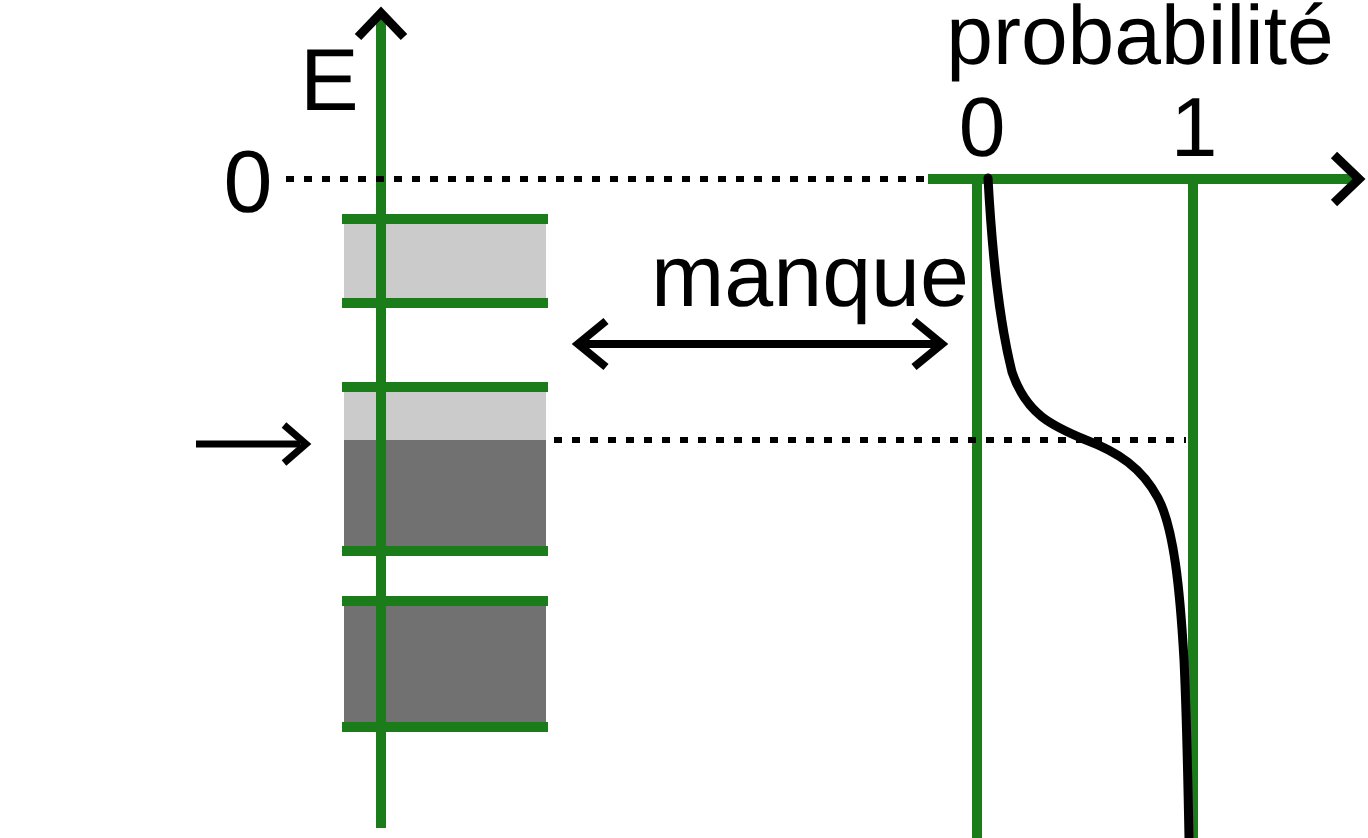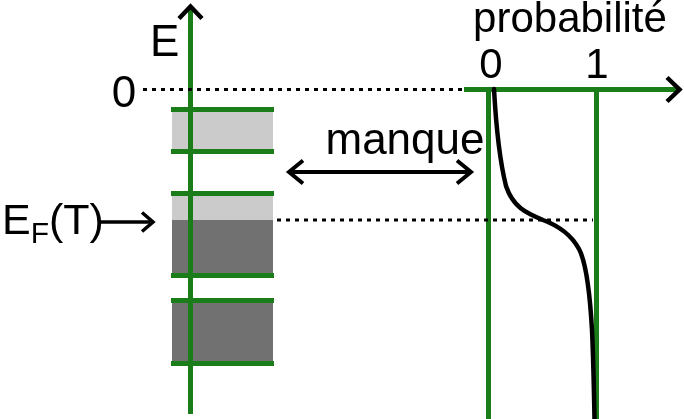--- a/index.html
+++ b/index.html
@@ -65,21 +65,20 @@
              C 496 125, 499 158, 506 186
              C 513 207, 526 213, 543 220
              C 559 226, 571 234, 579 249
              C 587 264, 590 295, 592 330
              C 593.5 362, 594 395, 594.5 419" fill="none" stroke-width="4.5" stroke-linecap="round" stroke="#000000"></path>
   </svg>
 
   <div class="lbl" style="left:150px;top:19px;">E</div>
   <div class="lbl center" style="left:124px;top:70px;">0</div>
 
-  <div class="lbl" style="left:2px;top:198px;font-size:43px;"><span>E</span><span class="sub">F</span><span>(T)</span></div>
 
   <div class="lbl center" style="left:382px;top:117px;margin-left:23px;">manque</div>
 
   <div class="lbl center" style="left:570px;top:-3px;font-size:42px;">probabilité</div>
   <div class="lbl center" style="left:491px;top:43px;font-size:42px;">0</div>
   <div class="lbl center" style="left:597px;top:43px;font-size:42px;">1</div>
 
 </div>
 
 </body></html>

